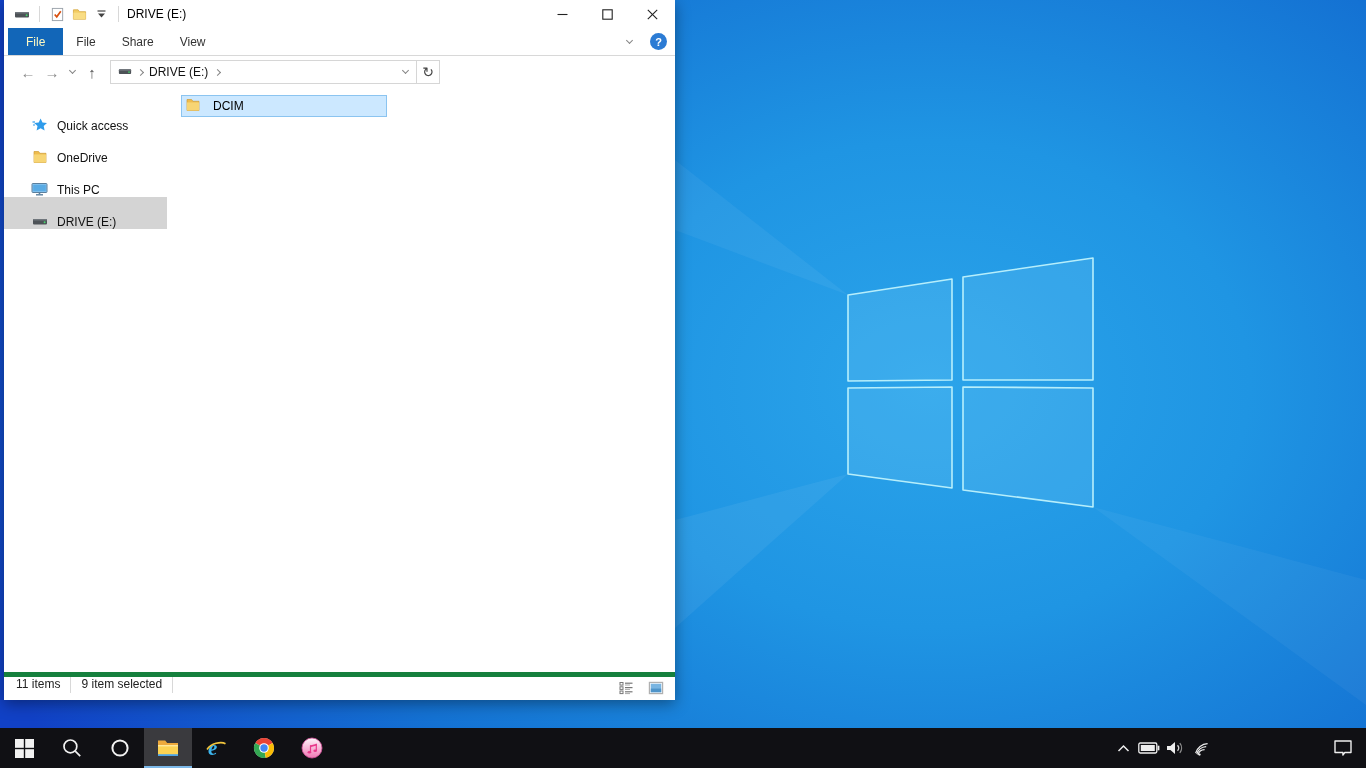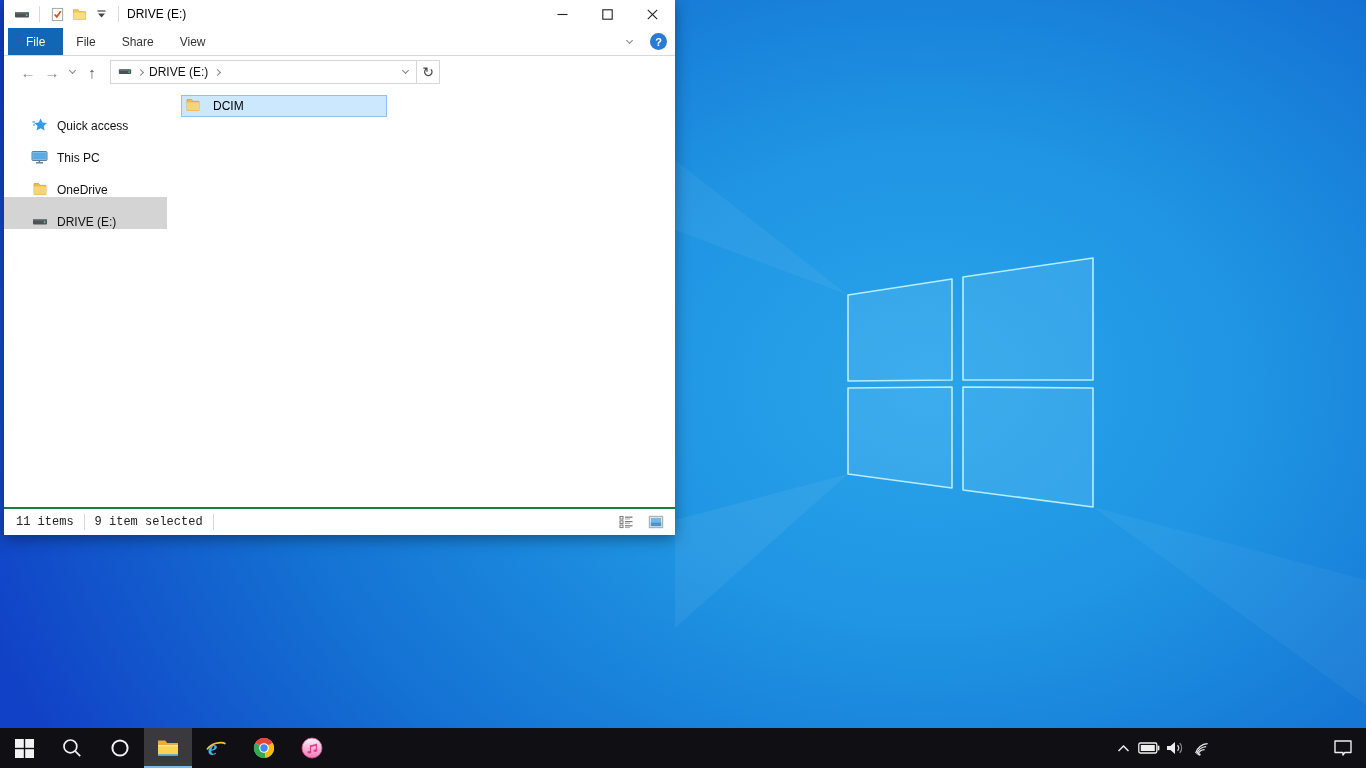--- a/index.html
+++ b/index.html
@@ -5,21 +5,21 @@
   * { margin:0; padding:0; box-sizing:border-box; }
   html,body { width:1366px; height:768px; overflow:hidden; font-family:"Liberation Sans", sans-serif; }
 
   
   .desktop { position:absolute; inset:0;
     background: radial-gradient(1000px 760px at 68% 50%, #2ba4ea 0%, #1f95e3 32%, #1472d3 66%, #1141c6 100%);
   }
   .desktop svg { position:absolute; inset:0; }
 
   
-  .window { position:absolute; left:4px; top:0; width:671px; height:535px; background:#fff;
+  .window { position:absolute; left:4px; top:0; width:671px; height:700px; background:#fff;
     box-shadow:0 4px 14px rgba(0,0,0,.38); display:flex; flex-direction:column; }
 
   .titlebar { height:28px; display:flex; align-items:center; padding-left:7px; background:#fff; flex:0 0 auto; }
   .titlebar .sep { width:1px; height:16px; background:#d8d8d8; margin:0 6px; }
   .qat-btn { width:22px; height:22px; display:grid; place-items:center; border:none; background:transparent; cursor:default; }
   .title-text { font-size:12px; color:#000; margin-left:2px; white-space:nowrap; }
   .win-controls { margin-left:auto; display:flex; height:100%; }
   .win-btn { width:45px; height:100%; display:grid; place-items:center; border:none; background:transparent; }
 
   .ribbon-tabs { height:28px; display:flex; align-items:stretch; border-bottom:1px solid #d8d8d8; flex:0 0 auto; }
@@ -49,21 +49,21 @@
 
   .window-body { flex:1; display:flex; min-height:0; }
   .sidebar { width:163px; padding-top:13px; flex:0 0 auto; }
   .side-item { height:32px; display:flex; align-items:flex-end; padding-left:27px; gap:9px; font-size:12px; color:#111; cursor:default; }
   .side-item.selected { background:#d4d4d4; }
   .side-item .ic { width:17px; height:17px; display:grid; place-items:center; }
   .content { flex:1; padding:7px 0 0 14px; }
   .file-item { width:206px; height:22px; display:flex; align-items:center; gap:12px; padding-left:3px;
     background:#cce8ff; border:1px solid #8bc4f0; font-size:12px; color:#000; }
 
-  .statusbar { height:28px; border-top:2px solid #15803d; display:flex; align-items:center; padding:0 8px 0 12px; flex:0 0 auto;font-family:Liberation Mono, monospace; }
+  .statusbar { height:28px; border-top:5px solid #15803d; display:flex; align-items:flex-start; padding:0 8px 0 12px; flex:0 0 auto; }
   .statusbar .txt { font-size:12px; color:#222; }
   .statusbar .vsep { width:1px; height:16px; background:#d8d8d8; margin:0 10px; }
   .view-toggles { margin-left:auto; display:flex; gap:8px; }
   .view-btn { width:22px; height:22px; border:none; background:transparent; display:grid; place-items:center; }
 
   
   .taskbar { position:absolute; left:0; bottom:0; width:1366px; height:40px; background:#101014; display:flex; align-items:stretch; z-index:10; }
   .tb-btn { width:48px; display:grid; place-items:center; border:none; background:transparent; position:relative; }
   .tb-btn.active { background:#3a3a3e; }
   .tb-btn.active::after { content:""; position:absolute; left:0; right:0; bottom:0; height:2px; background:#7cb8e8; }
@@ -197,38 +197,38 @@
               <polygon points="8.6,1.5 10.5,5.6 15,6.1 11.7,9.1 12.6,13.5 8.6,11.3 4.6,13.5 5.5,9.1 2.2,6.1 6.7,5.6" fill="#2f9ceb"></polygon>
               <line x1="0.5" y1="5" x2="3" y2="5" stroke="#2f9ceb" stroke-width="1.2"></line>
               <line x1="1" y1="8" x2="3" y2="8" stroke="#2f9ceb" stroke-width="1.2"></line>
             </svg>
         </span>
         <span>Quick access</span>
       </div>
 
       <div class="side-item">
         <span class="ic">
+          <svg width="16" height="16" viewBox="0 0 16 16">
+              <path d="M2 2.5h4.6l1.3 1.8H14v9.2H2z" fill="#eebc4e" stroke="#cf9c36" stroke-width="0.7"></path>
+              <path d="M2 5.4h12v8.1H2z" fill="#f7d574"></path>
+            </svg>
+        </span>
+        <span>OneDrive</span>
+      </div>
+
+      <div class="side-item">
+        <span class="ic">
           <svg width="17" height="16" viewBox="0 0 17 16">
               <rect x="1" y="2.5" width="15" height="9" rx="0.8" fill="#8ec6ee" stroke="#5b7f9d" stroke-width="1"></rect>
               <rect x="2.2" y="3.7" width="12.6" height="6.6" fill="#5aabe4"></rect>
               <line x1="8.5" y1="11.8" x2="8.5" y2="13.2" stroke="#5b7f9d" stroke-width="1.6"></line>
               <line x1="5" y1="13.8" x2="12" y2="13.8" stroke="#5b7f9d" stroke-width="1.4"></line>
             </svg>
         </span>
         <span>This PC</span>
-      </div>
-
-      <div class="side-item">
-        <span class="ic">
-          <svg width="16" height="16" viewBox="0 0 16 16">
-              <path d="M2 2.5h4.6l1.3 1.8H14v9.2H2z" fill="#eebc4e" stroke="#cf9c36" stroke-width="0.7"></path>
-              <path d="M2 5.4h12v8.1H2z" fill="#f7d574"></path>
-            </svg>
-        </span>
-        <span>OneDrive</span>
       </div>
 
       <div class="side-item selected">
         <span class="ic">
           <svg width="16" height="16" viewBox="0 0 16 16">
               <rect x="1" y="6" width="14" height="5.4" rx="1" fill="#4d5257"></rect>
               <rect x="1" y="6" width="14" height="1.6" rx="0.8" fill="#70767c"></rect>
               <circle cx="12.6" cy="9.2" r="1" fill="#46d36a"></circle>
             </svg>
         </span>

